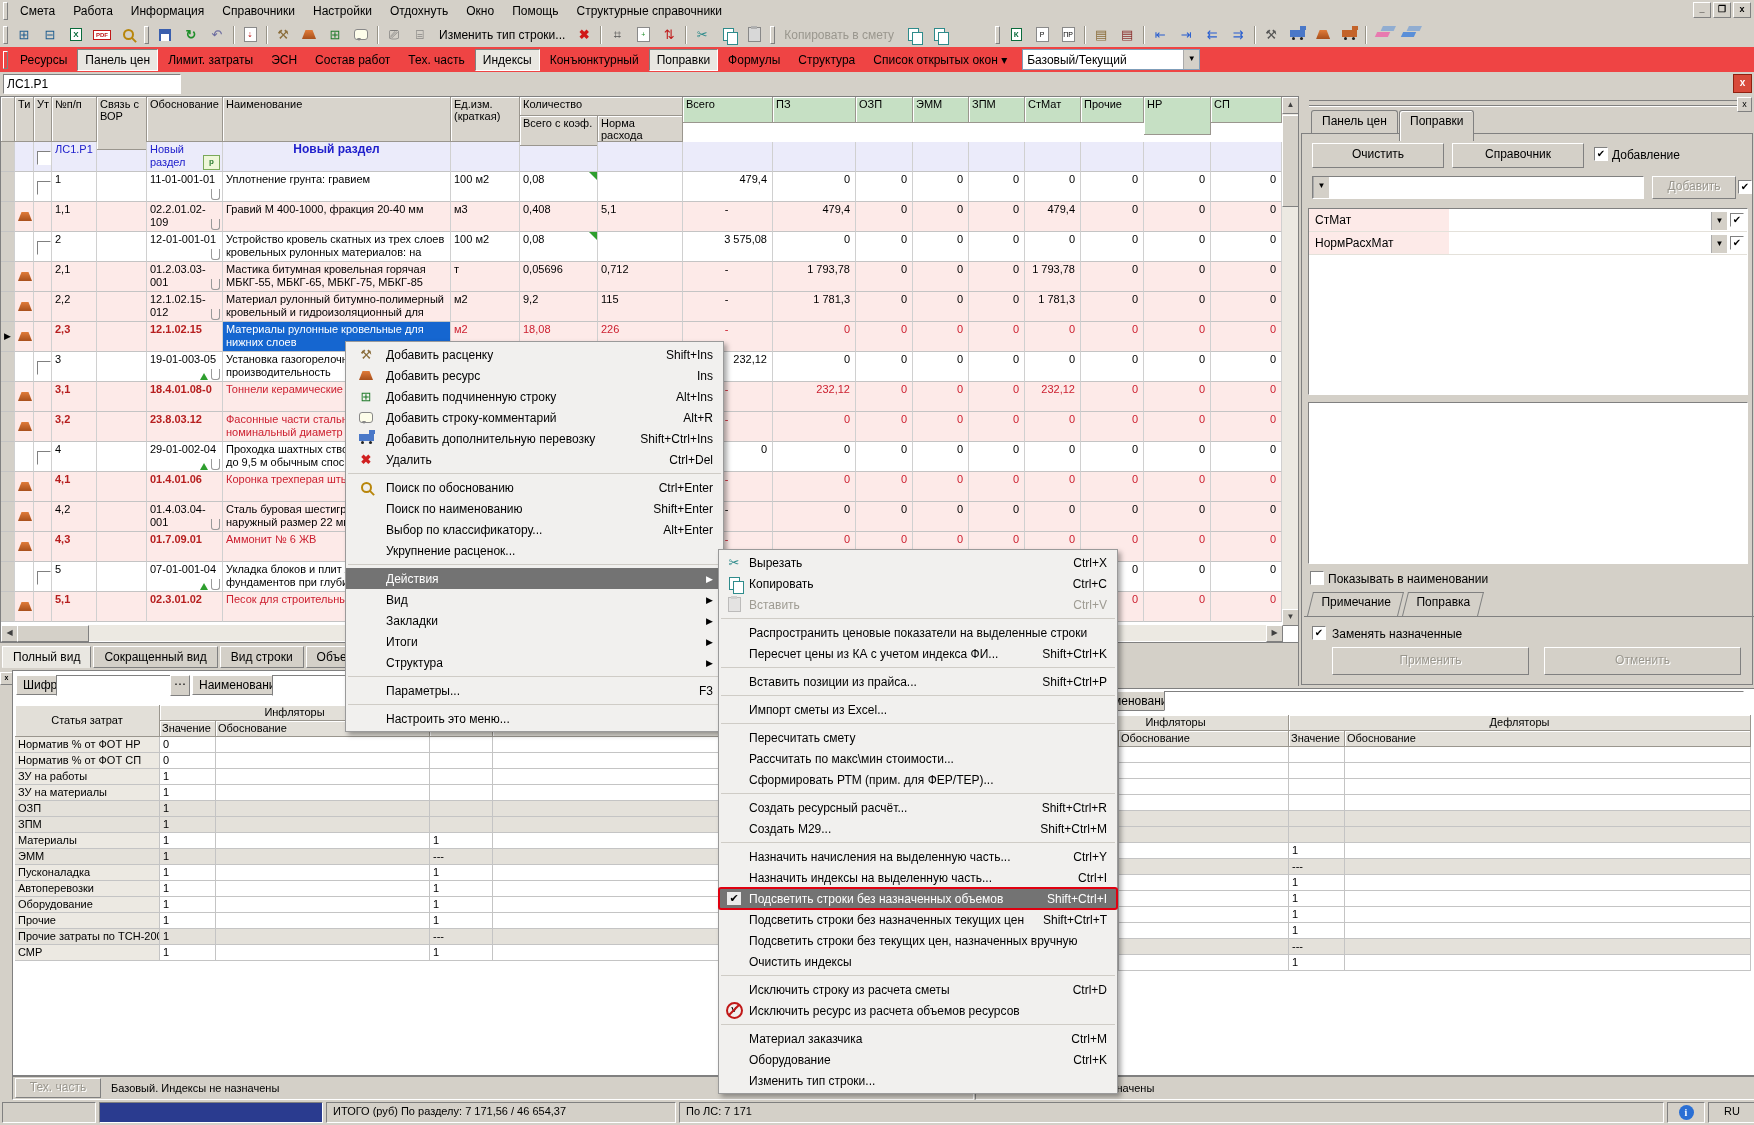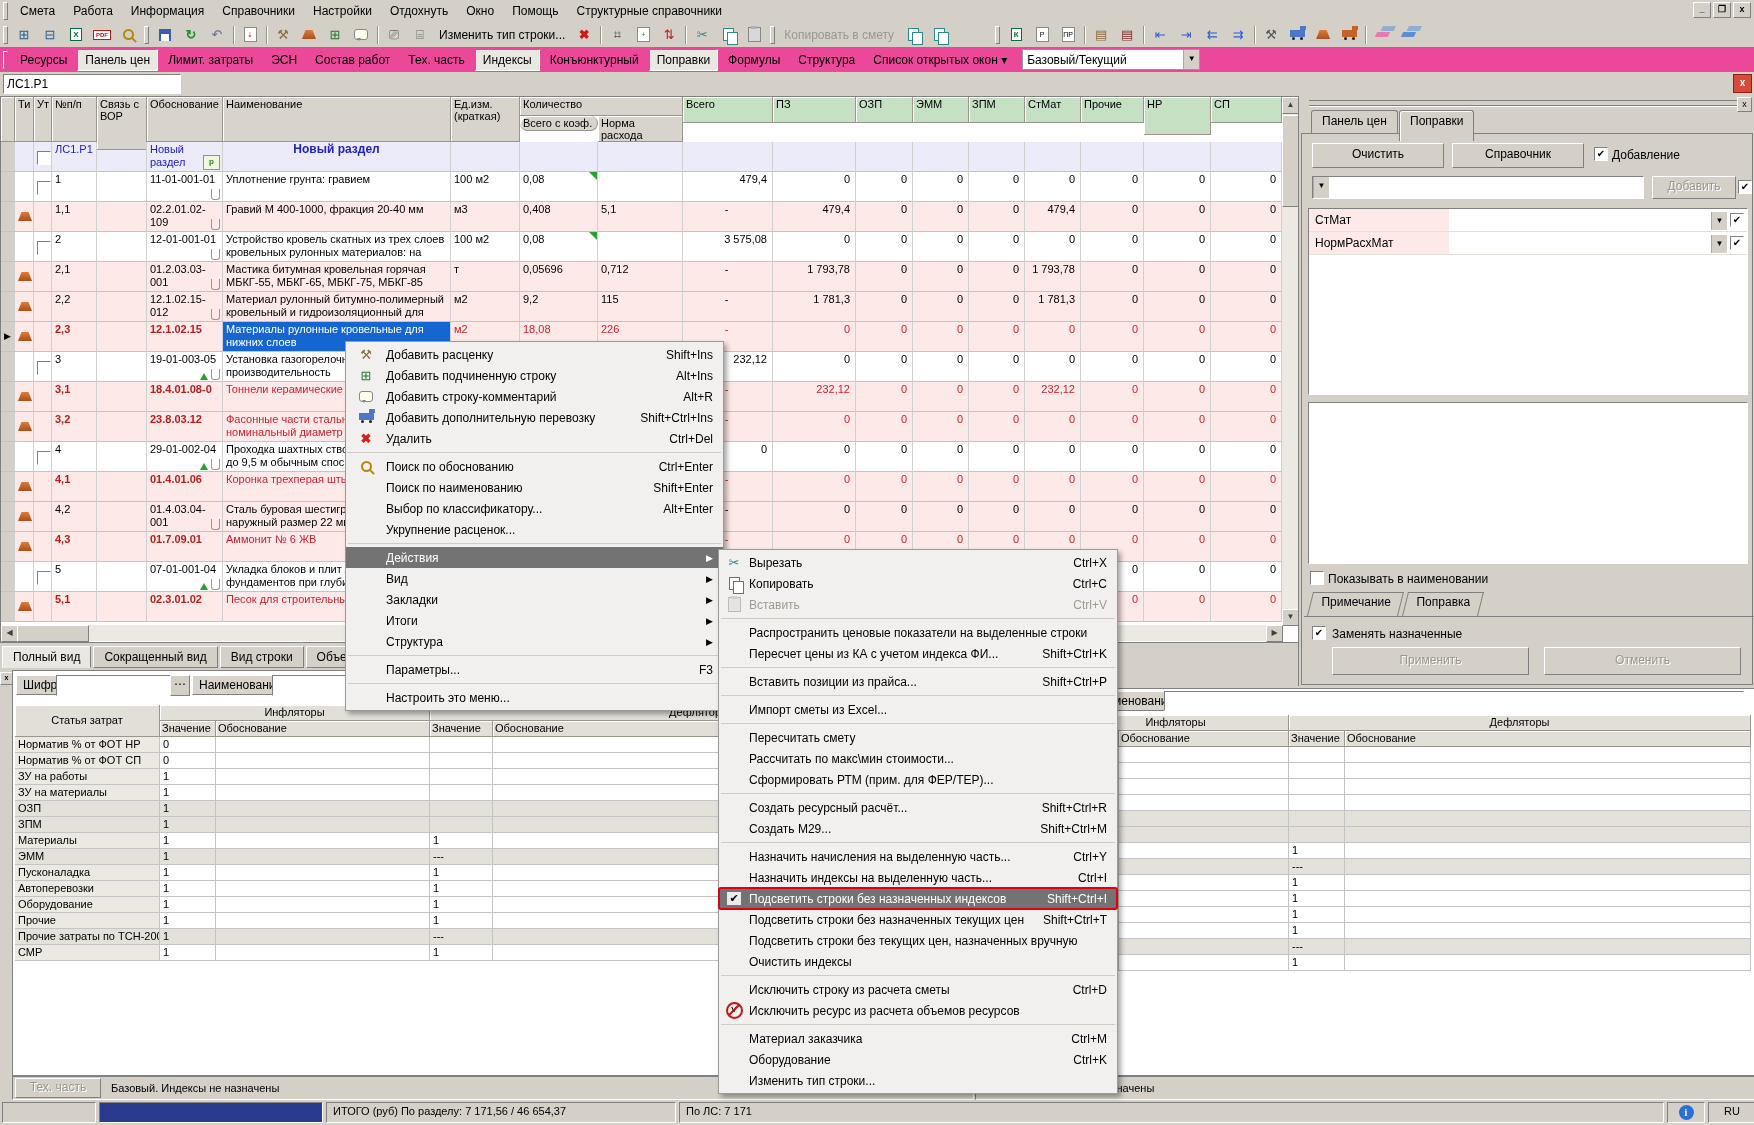--- a/index.html
+++ b/index.html
@@ -41,21 +41,21 @@
   .lay{width:13px;height:5px;display:inline-block;transform:skewX(-25deg);box-shadow:3px -6px 0 rgba(90,143,216,.55)}
   .excl{width:13px;height:13px;border:2px solid #c01818;border-radius:50%;display:inline-block;color:#000;
         font-size:8px;font-weight:bold;text-align:center;line-height:12px;position:relative}
   .excl:after{content:"";position:absolute;left:-1px;top:5px;width:14px;height:2px;background:#c01818;transform:rotate(-45deg)}
   .clip{width:7px;height:10px;border:1px solid #999;border-top:none;border-radius:0 0 3px 3px;display:inline-block}
   .upd{width:0;height:0;border-left:4px solid transparent;border-right:4px solid transparent;border-bottom:7px solid #2e9e2e;position:relative;display:inline-block}
   .upd:after{content:"";position:absolute;left:-4px;top:8px;width:8px;height:2px;background:#d03020}
   .docic{width:15px;height:13px;background:#eef7d9;border:1px solid #7aa85a;display:inline-block;color:#2e7d32;
          font-size:8px;text-align:center;line-height:12px;font-weight:bold}
   
-  #tabbar{left:0;top:47px;width:1754px;height:25px;background:#ec4899;display:flex;align-items:center;border-bottom:1px solid #b8b4ac}
+  #tabbar{left:0;top:47px;width:1754px;height:25px;background:#ef4444;display:flex;align-items:center;border-bottom:1px solid #b8b4ac}
   .tabbtn{padding:3px 7px;margin:0 1px;white-space:nowrap;border:1px solid transparent}
   .tabbtn.pressed{border-color:#808080 #fff #fff #808080;background:#e9e7e1}
   #modecombo{width:176px;height:19px;background:#fff;border:1px solid #7f9db9;display:flex;align-items:center;margin-left:6px}
   #modecombo .cv{flex:1;padding:0 4px;white-space:nowrap;overflow:hidden}
   .darr{width:15px;height:100%;background:#d4d0c8;border-left:1px solid #aaa;text-align:center;font-size:8px;line-height:17px}
   
   #formularow{left:0;top:72px;width:1754px;height:24px;background:#d4d0c8;border-bottom:1px solid #b8b4ac}
   #fxinput{position:absolute;left:3px;top:2px;width:170px;height:18px;border:1px solid;border-color:#808080 #fff #fff #808080;
            background:#fff;font:12px "Liberation Sans",sans-serif;padding:0 3px}
   #fxclose{position:absolute;right:2px;top:2px;width:17px;height:17px;background:#d84a3a;color:#fff;font-size:10px;
@@ -320,21 +320,21 @@
       <div class="hc" style="width: 19px; height: 45px; box-sizing: border-box; flex: 0 0 auto;">Ти</div>
       <div class="hc" style="width: 18px; height: 45px; box-sizing: border-box; flex: 0 0 auto;">Ут</div>
       <div class="hc" style="width: 45px; height: 45px; box-sizing: border-box; flex: 0 0 auto;">№п/п</div>
       <div class="hc" style="width: 50px; height: 53px; box-sizing: border-box; flex: 0 0 auto;">Связь с ВОР</div>
       <div class="hc" style="width: 76px; height: 45px; box-sizing: border-box; flex: 0 0 auto;">Обоснование</div>
       <div class="hc" style="width: 228px; height: 45px; box-sizing: border-box; flex: 0 0 auto;">Наименование</div>
       <div class="hc" style="width: 69px; height: 45px; box-sizing: border-box; flex: 0 0 auto;">Ед.изм. (краткая)</div>
       <div style="width: 163px; flex: 0 0 auto; display: flex; flex-direction: column;">
         <div class="hc" style="height: 19px; box-sizing: border-box;">Количество</div>
         <div style="display: flex; height: 26px;">
-          <div class="hc" style="width: 78px; height: 15px; box-sizing: border-box; flex: 0 0 auto; border-radius: 8px;">Всего с коэф.</div>
+          <div class="hc" style="width: 78px; height: 30px; box-sizing: border-box; flex: 0 0 auto;">Всего с коэф.</div>
           <div class="hc" style="width: 85px; height: 26px; box-sizing: border-box; flex: 0 0 auto;">Норма расхода</div>
         </div>
       </div>
       <div style="width: 599px; flex: 0 0 auto; display: flex; flex-direction: column;">
         <div style="display: flex; height: 26px;">
           <div class="hc green" style="width: 90px; height: 26px; box-sizing: border-box; flex: 0 0 auto;">Всего</div>
           <div class="hc green" style="width: 83px; height: 26px; box-sizing: border-box; flex: 0 0 auto;">ПЗ</div>
           <div class="hc green" style="width: 57px; height: 26px; box-sizing: border-box; flex: 0 0 auto;">ОЗП</div>
           <div class="hc green" style="width: 56px; height: 26px; box-sizing: border-box; flex: 0 0 auto;">ЭММ</div>
           <div class="hc green" style="width: 56px; height: 26px; box-sizing: border-box; flex: 0 0 auto;">ЗПМ</div>
@@ -1042,20 +1042,27 @@
 <div id="ctxmenu" class="menu" style="left:345px;top:341px;width:377px">
     <div class="mi">
       <span class="gut" style="width: 40px;">
         <span class="tg" style="color:#8a6d3b">⚒</span>
       </span>
       <span class="lbl">Добавить расценку</span>
       <span class="sc">Shift+Ins</span>
     </div>
     <div class="mi">
       <span class="gut" style="width: 40px;">
+        <span class="brick"></span>
+      </span>
+      <span class="lbl">Добавить ресурс</span>
+      <span class="sc">Ins</span>
+    </div>
+    <div class="mi">
+      <span class="gut" style="width: 40px;">
         <span class="tg" style="color:#1f7a2a">⊞</span>
       </span>
       <span class="lbl">Добавить подчиненную строку</span>
       <span class="sc">Alt+Ins</span>
     </div>
     <div class="mi">
       <span class="gut" style="width: 40px;">
         <span class="bub"></span>
       </span>
       <span class="lbl">Добавить строку-комментарий</span>
@@ -1210,21 +1217,21 @@
     </div>
     <div class="mi">
       <span class="gut" style="width: 30px;"></span>
       <span class="lbl">Назначить индексы на выделенную часть...</span>
       <span class="sc">Ctrl+I</span>
     </div>
     <div class="mi hl redbox">
       <span class="gut" style="width: 30px;">
         <span style="color:#000;background:rgba(255,255,255,.85);padding:0 2px;font-size:11px">✔</span>
       </span>
-      <span class="lbl">Подсветить строки без назначенных индексов</span>
+      <span class="lbl">Подсветить строки без назначенных объемов</span>
       <span class="sc">Shift+Ctrl+I</span>
     </div>
     <div class="mi">
       <span class="gut" style="width: 30px;"></span>
       <span class="lbl">Подсветить строки без назначенных текущих цен</span>
       <span class="sc">Shift+Ctrl+T</span>
     </div>
     <div class="mi">
       <span class="gut" style="width: 30px;"></span>
       <span class="lbl">Подсветить строки без текущих цен, назначенных вручную</span>

